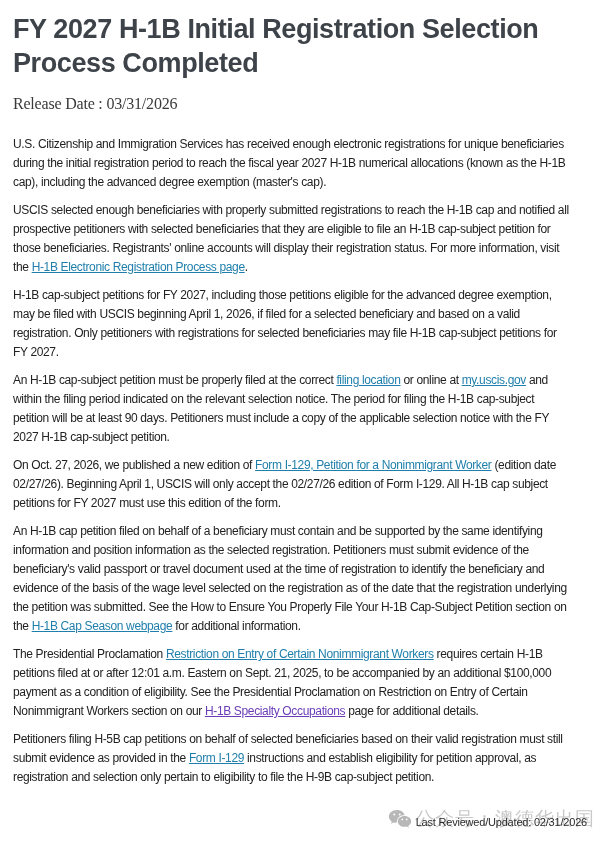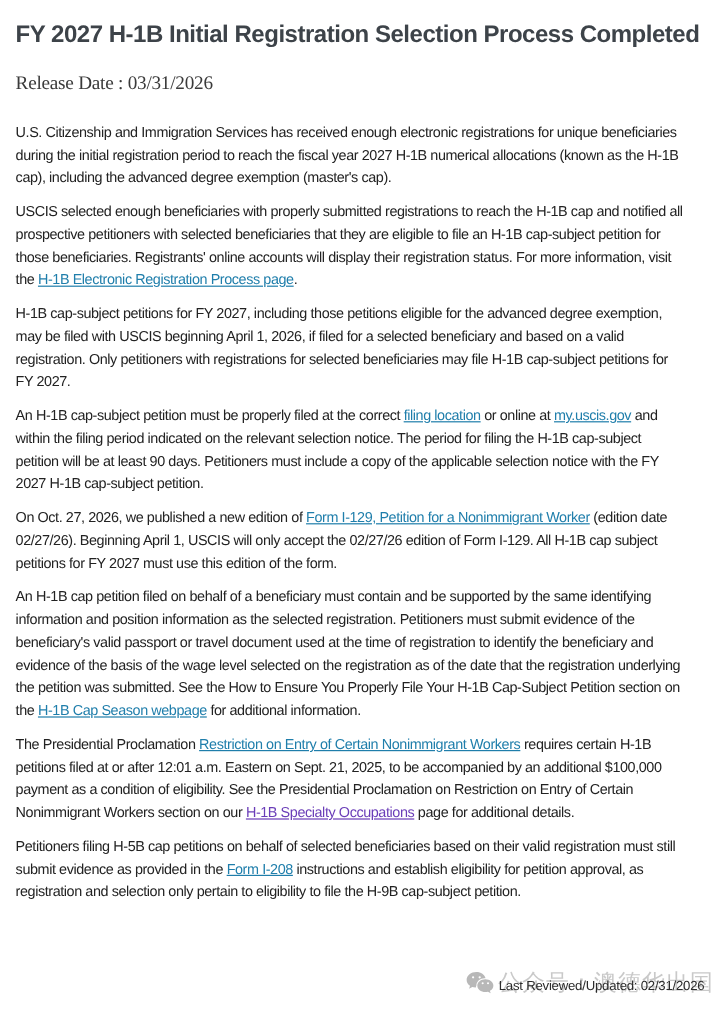--- a/index.html
+++ b/index.html
@@ -15,21 +15,21 @@
   .page{
     position:relative;
     width:600px;
     height:847px;
     background:#ffffff;
     overflow:hidden;
     padding:12px 13px 0 13px;
     font-family:"Liberation Sans", sans-serif;
   }
   h1.page-title{
-    font-size:20px;
+    font-size:27px;
     line-height:34px;
     font-weight:700;
     letter-spacing:-0.4px;
     color:var(--title-color);
     margin:0 0 15px 0;
   }
   .release-date{
     font-size:16px;
     color:#3a3a3a;
     letter-spacing:-0.2px;
@@ -93,21 +93,21 @@
   <div class="release-date">Release Date : 03/31/2026</div>
 
   <div class="article-body">
       <p><span>U.S. Citizenship and Immigration Services has received enough electronic registrations for unique beneficiaries during the initial registration period to reach the fiscal year 2027 H-1B numerical allocations (known as the H-1B cap), including the advanced degree exemption (master's cap).</span></p>
       <p><span>USCIS selected enough beneficiaries with properly submitted registrations to reach the H-1B cap and notified all prospective petitioners with selected beneficiaries that they are eligible to file an H-1B cap-subject petition for those beneficiaries. Registrants' online accounts will display their registration status. For more information, visit the </span><a href="#">H-1B Electronic Registration Process page</a><span>.</span></p>
       <p><span>H-1B cap-subject petitions for FY 2027, including those petitions eligible for the advanced degree exemption, may be filed with USCIS beginning April 1, 2026, if filed for a selected beneficiary and based on a valid registration. Only petitioners with registrations for selected beneficiaries may file H-1B cap-subject petitions for FY 2027.</span></p>
       <p><span>An H-1B cap-subject petition must be properly filed at the correct </span><a href="#">filing location</a><span> or online at </span><a href="#">my.uscis.gov</a><span> and within the filing period indicated on the relevant selection notice. The period for filing the H-1B cap-subject petition will be at least 90 days. Petitioners must include a copy of the applicable selection notice with the FY 2027 H-1B cap-subject petition.</span></p>
       <p><span>On Oct. 27, 2026, we published a new edition of </span><a href="#">Form I-129, Petition for a Nonimmigrant Worker</a><span> (edition date 02/27/26). Beginning April 1, USCIS will only accept the 02/27/26 edition of Form I-129. All H-1B cap subject petitions for FY 2027 must use this edition of the form.</span></p>
       <p><span>An H-1B cap petition filed on behalf of a beneficiary must contain and be supported by the same identifying information and position information as the selected registration. Petitioners must submit evidence of the beneficiary's valid passport or travel document used at the time of registration to identify the beneficiary and evidence of the basis of the wage level selected on the registration as of the date that the registration underlying the petition was submitted. See the How to Ensure You Properly File Your H-1B Cap-Subject Petition section on the </span><a href="#">H-1B Cap Season webpage</a><span> for additional information.</span></p>
       <p><span>The Presidential Proclamation </span><a href="#">Restriction on Entry of Certain Nonimmigrant Workers</a><span> requires certain H-1B petitions filed at or after 12:01 a.m. Eastern on Sept. 21, 2025, to be accompanied by an additional $100,000 payment as a condition of eligibility. See the Presidential Proclamation on Restriction on Entry of Certain Nonimmigrant Workers section on our </span><a href="#" class="visited">H-1B Specialty Occupations</a><span> page for additional details.</span></p>
-      <p><span>Petitioners filing H-5B cap petitions on behalf of selected beneficiaries based on their valid registration must still submit evidence as provided in the </span><a href="#">Form I-208</a><span> instructions and establish eligibility for petition approval, as registration and selection only pertain to eligibility to file the H-9B cap-subject petition.</span></p>
+      <p><span>Petitioners filing H-5B cap petitions on behalf of selected beneficiaries based on their valid registration must still submit evidence as provided in the </span><a href="#">Form I-129</a><span> instructions and establish eligibility for petition approval, as registration and selection only pertain to eligibility to file the H-9B cap-subject petition.</span></p>
     </div>
 
   <div class="footer-watermark">
     <span class="wechat-icon">
       <svg viewBox="0 0 28 24" width="24" height="21" xmlns="http://www.w3.org/2000/svg">
         <g fill="#b8b8b8">
           <path d="M10.5 1C5.3 1 1 4.4 1 8.6c0 2.3 1.3 4.4 3.3 5.8l-.9 2.7 3.1-1.6c.9.3 1.9.4 2.9.4h.5A7 7 0 0 1 10.5 14c0-3.9 3.6-7 8-7 .3 0 .6 0 .9.1C18.6 3.6 14.9 1 10.5 1zM7.3 7.2a1.1 1.1 0 1 1 0-2.2 1.1 1.1 0 0 1 0 2.2zm6.4 0a1.1 1.1 0 1 1 0-2.2 1.1 1.1 0 0 1 0 2.2z"></path>
           <path d="M27 14.2c0-3.4-3.5-6.2-7.8-6.2s-7.8 2.8-7.8 6.2 3.5 6.2 7.8 6.2c.9 0 1.7-.1 2.5-.3l2.7 1.4-.8-2.3c2.1-1.1 3.4-3 3.4-5zm-10.4-1.3a1 1 0 1 1 0-2 1 1 0 0 1 0 2zm5.2 0a1 1 0 1 1 0-2 1 1 0 0 1 0 2z"></path>
         </g>
       </svg>

